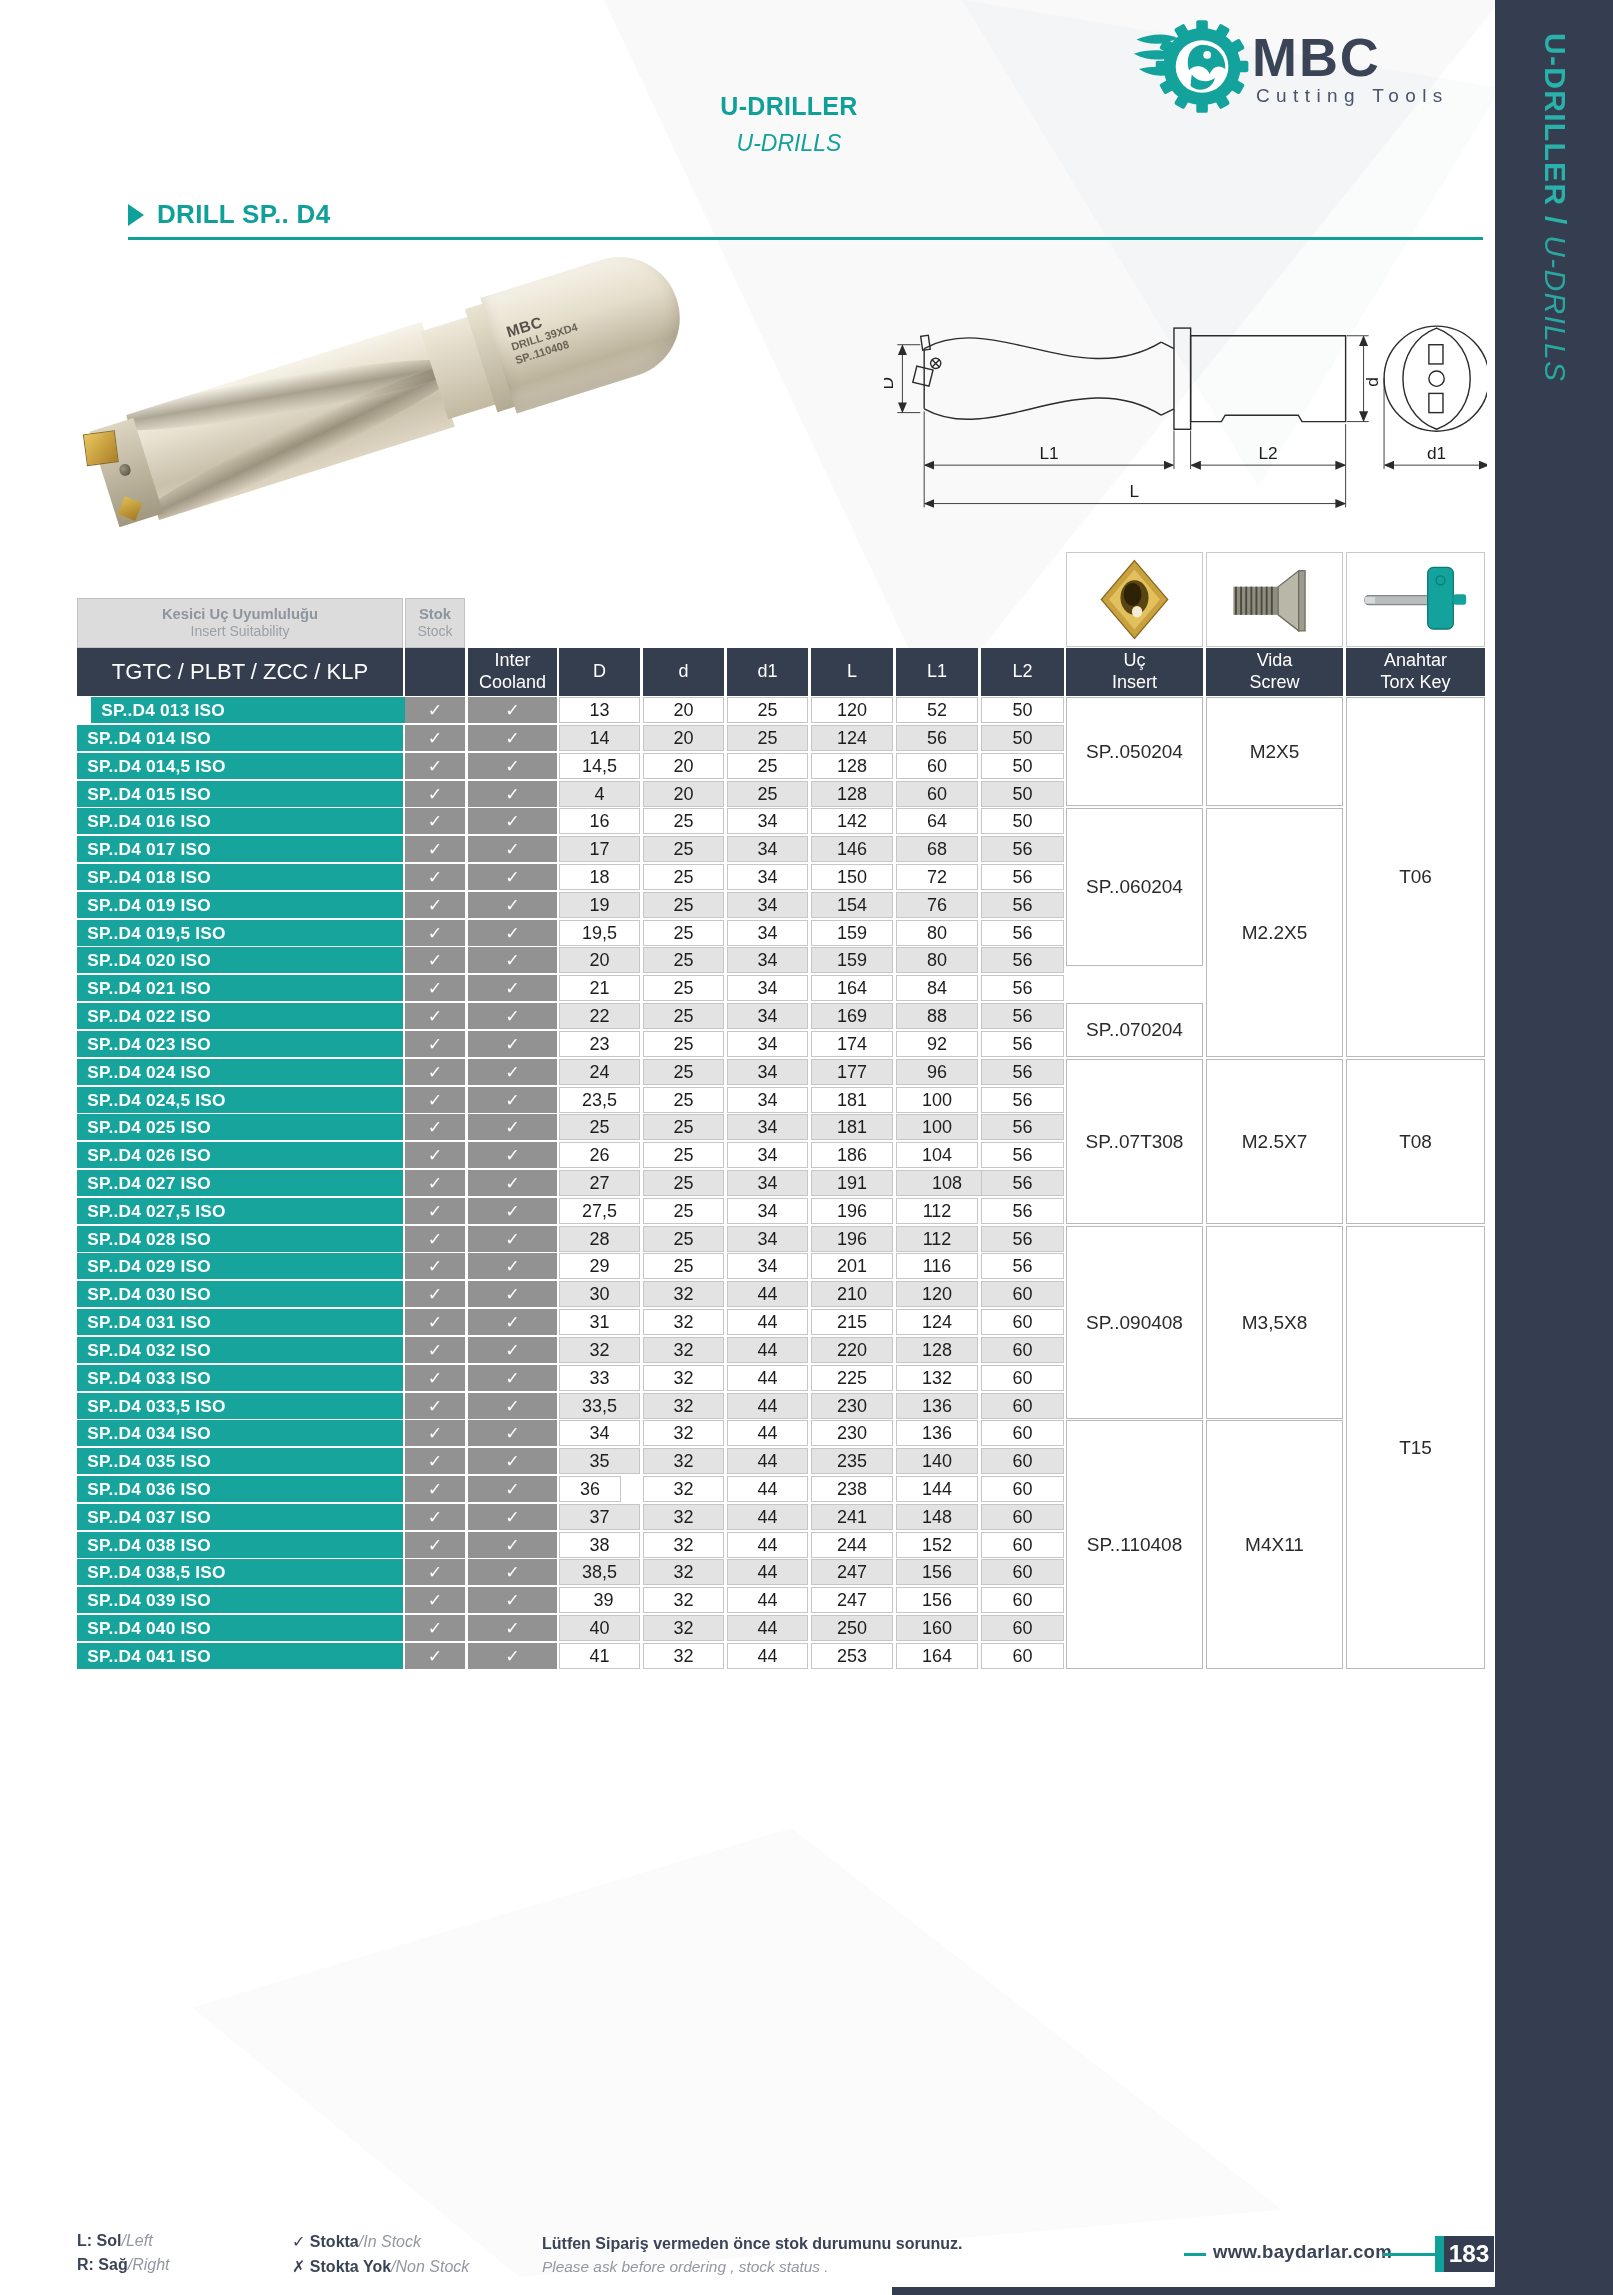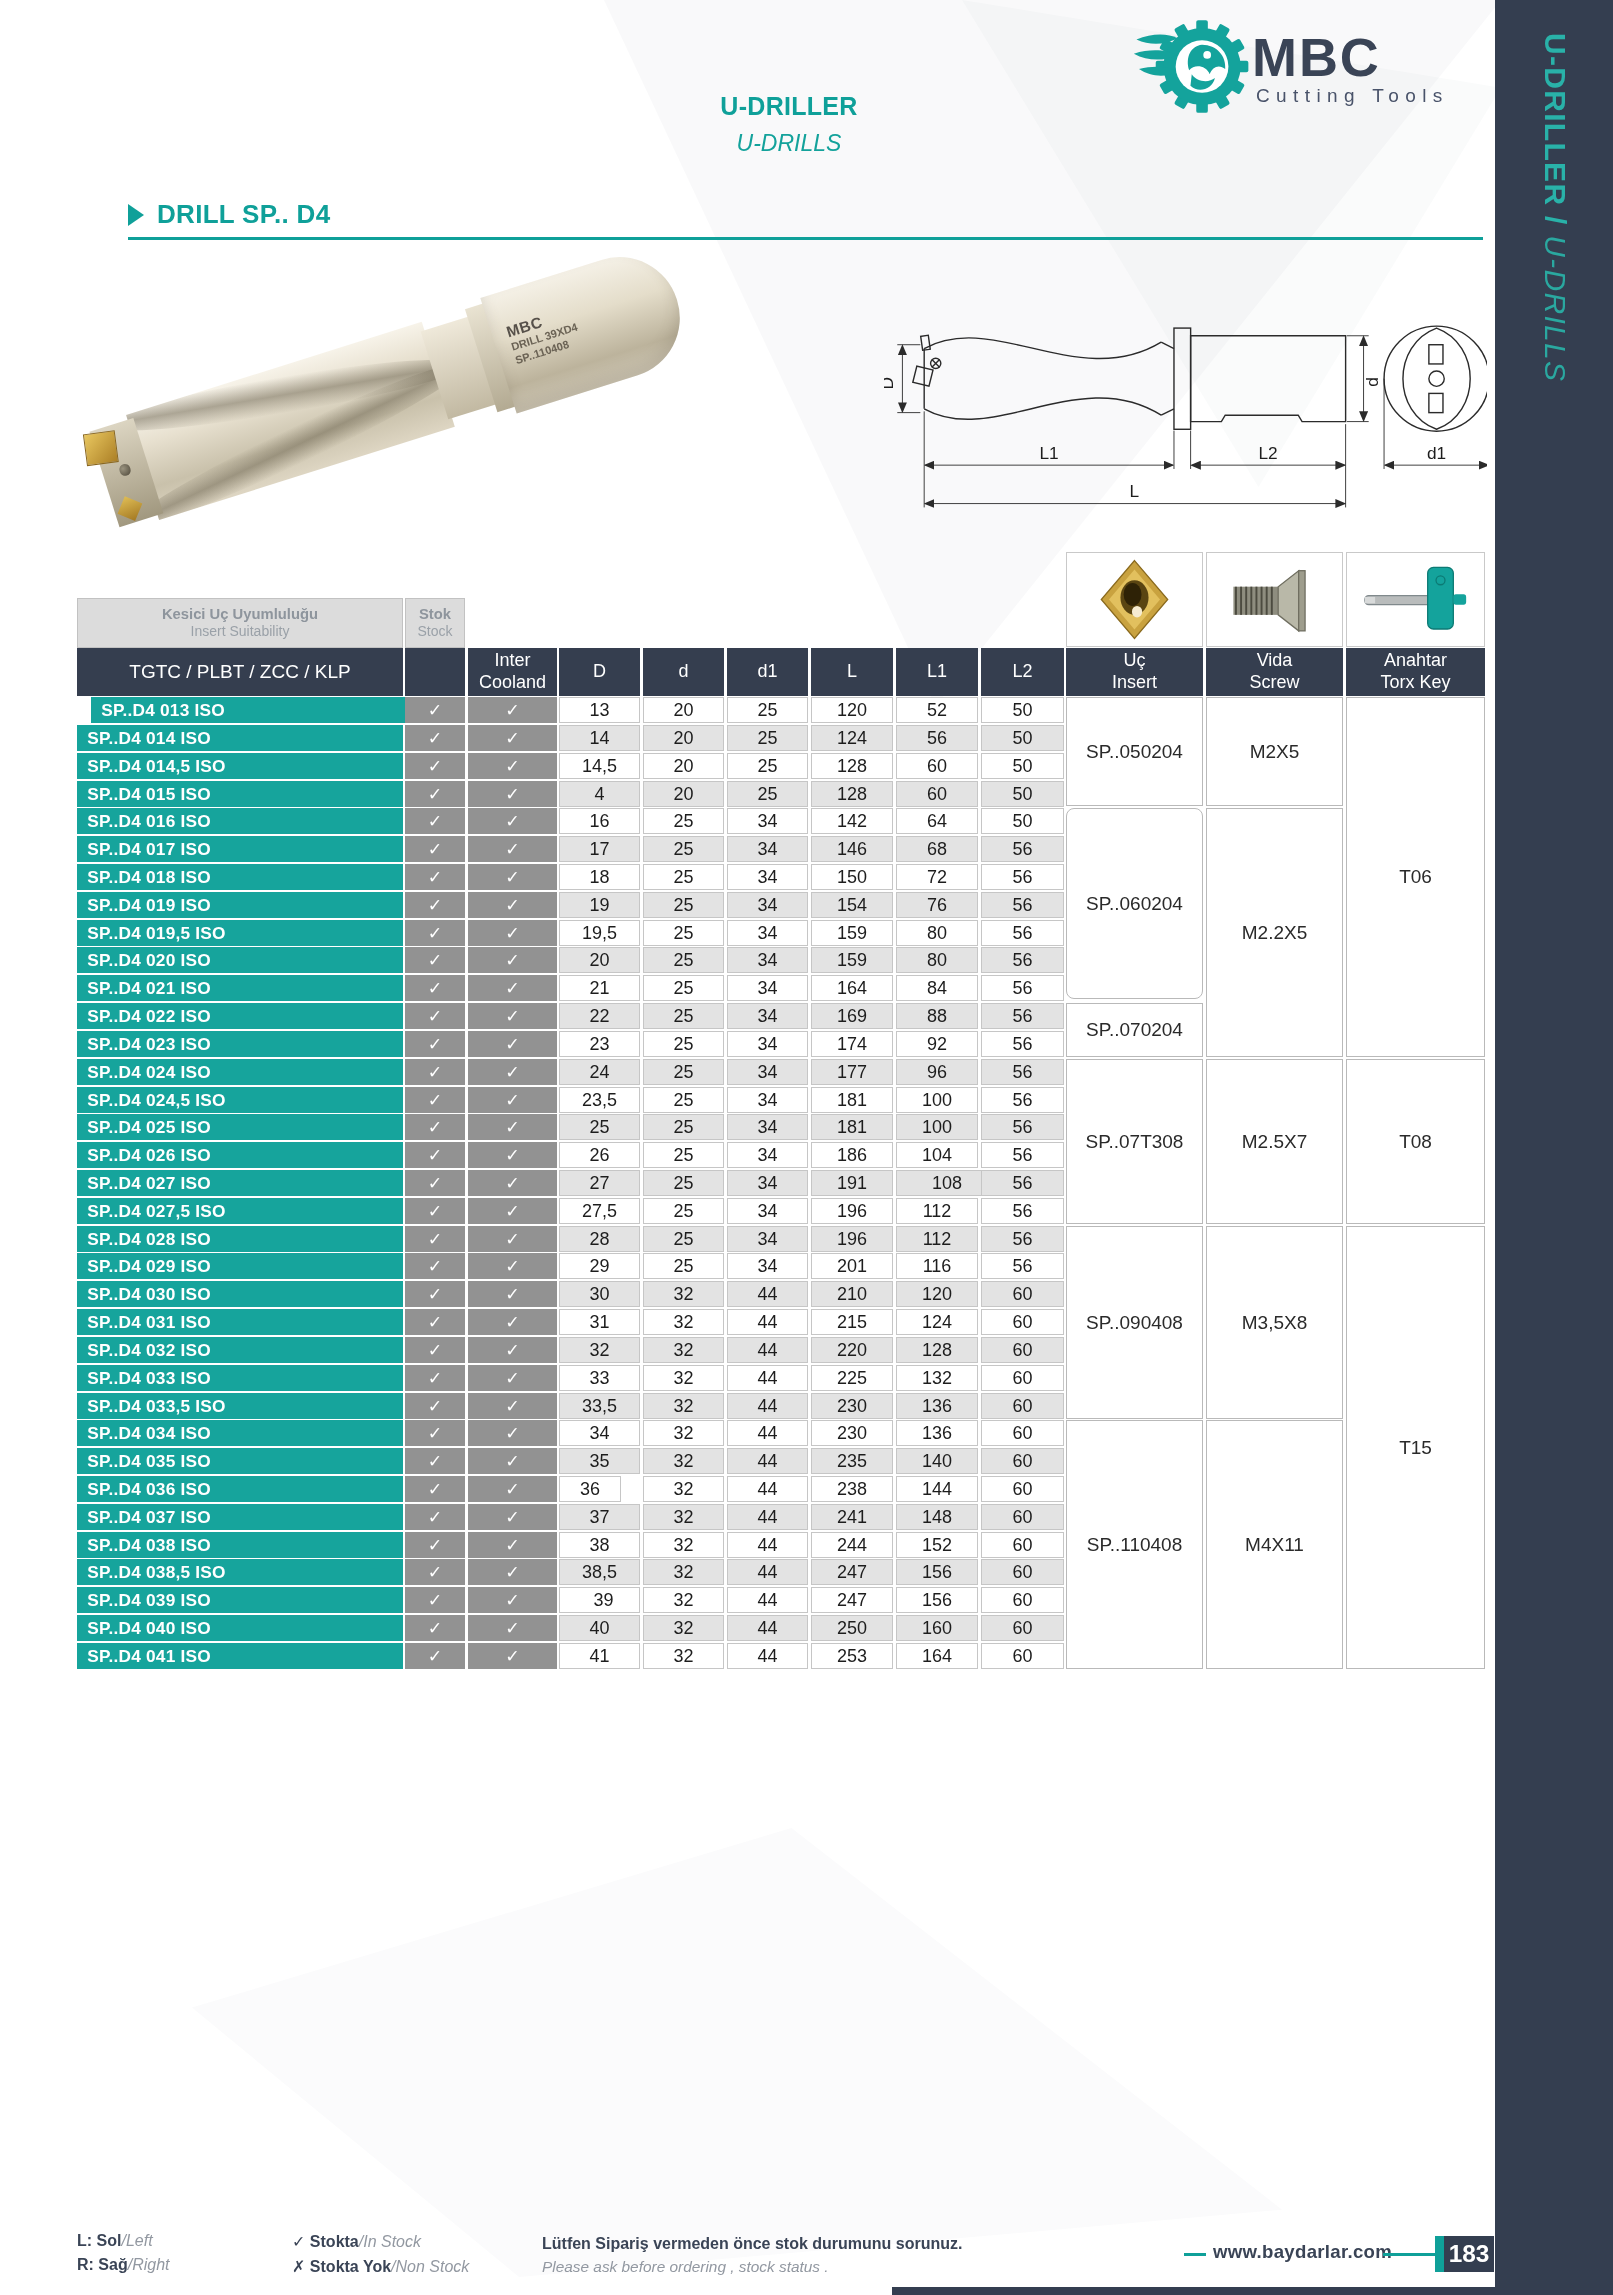--- a/index.html
+++ b/index.html
@@ -266,21 +266,21 @@
 
     <div class="cell grayhdr" style="left:0;top:46px;width:326px;height:50px;">
       <div class="l1">Kesici Uç Uyumluluğu</div>
       <div class="l2">Insert Suitability</div>
     </div>
     <div class="cell grayhdr" style="left:328px;top:46px;width:60px;height:50px;">
       <div class="l1">Stok</div>
       <div class="l2">Stock</div>
     </div>
 
-    <div class="cell darkhdr" style="left:0;top:96px;width:326px;height:48px;font-size:19px;">TGTC / PLBT / ZCC / KLP</div>
+    <div class="cell darkhdr" style="left:0;top:96px;width:326px;height:48px;font-size:22px;">TGTC / PLBT / ZCC / KLP</div>
     <div class="cell darkhdr" style="left:328px;top:96px;width:60px;height:48px;"></div>
     <div class="cell darkhdr" style="left:391px;top:96px;width:89px;height:48px;">Inter
 Cooland</div>
     <div class="cell darkhdr" style="left:482px;top:96px;width:81px;height:48px;">D</div>
     <div class="cell darkhdr" style="left:566px;top:96px;width:81px;height:48px;">d</div>
     <div class="cell darkhdr" style="left:650px;top:96px;width:81px;height:48px;">d1</div>
     <div class="cell darkhdr" style="left:734px;top:96px;width:82px;height:48px;">L</div>
     <div class="cell darkhdr" style="left:819px;top:96px;width:82px;height:48px;">L1</div>
     <div class="cell darkhdr" style="left:904px;top:96px;width:83px;height:48px;">L2</div>
     <div class="cell darkhdr" style="left:989px;top:96px;width:137px;height:48px;">Uç
@@ -600,21 +600,21 @@
         <div class="cell rowname" style="left: 0px; top: 1091px; width: 326px; height: 26px;">SP..D4 041 ISO</div>
         <div class="cell chk" style="left: 328px; top: 1091px; width: 60px; height: 26px;">✓</div>
         <div class="cell chk" style="left: 391px; top: 1091px; width: 89px; height: 26px;">✓</div>
         <div class="cell num" style="left: 482px; top: 1091px; width: 81px; height: 26px;">41</div>
         <div class="cell num" style="left: 566px; top: 1091px; width: 81px; height: 26px;">32</div>
         <div class="cell num" style="left: 650px; top: 1091px; width: 81px; height: 26px;">44</div>
         <div class="cell num" style="left: 734px; top: 1091px; width: 82px; height: 26px;">253</div>
         <div class="cell num" style="left: 819px; top: 1091px; width: 82px; height: 26px;">164</div>
         <div class="cell num" style="left: 904px; top: 1091px; width: 83px; height: 26px;">60</div>
         <div class="cell grp" style="left: 989px; top: 145px; width: 137px; height: 109px;">SP..050204</div>
-        <div class="cell grp" style="left: 989px; top: 256px; width: 137px; height: 191px; border-radius: 8px;">SP..060204</div>
+        <div class="cell grp" style="left: 989px; top: 256px; width: 137px; height: 158px;">SP..060204</div>
         <div class="cell grp" style="left: 989px; top: 451px; width: 137px; height: 54px;">SP..070204</div>
         <div class="cell grp" style="left: 989px; top: 507px; width: 137px; height: 165px;">SP..07T308</div>
         <div class="cell grp" style="left: 989px; top: 674px; width: 137px; height: 193px;">SP..090408</div>
         <div class="cell grp" style="left: 989px; top: 868px; width: 137px; height: 249px;">SP..110408</div>
         <div class="cell grp" style="left: 1129px; top: 145px; width: 137px; height: 109px;">M2X5</div>
         <div class="cell grp" style="left: 1129px; top: 256px; width: 137px; height: 249px;">M2.2X5</div>
         <div class="cell grp" style="left: 1129px; top: 507px; width: 137px; height: 165px;">M2.5X7</div>
         <div class="cell grp" style="left: 1129px; top: 674px; width: 137px; height: 193px;">M3,5X8</div>
         <div class="cell grp" style="left: 1129px; top: 868px; width: 137px; height: 249px;">M4X11</div>
         <div class="cell grp" style="left: 1269px; top: 145px; width: 139px; height: 360px;">T06</div>

